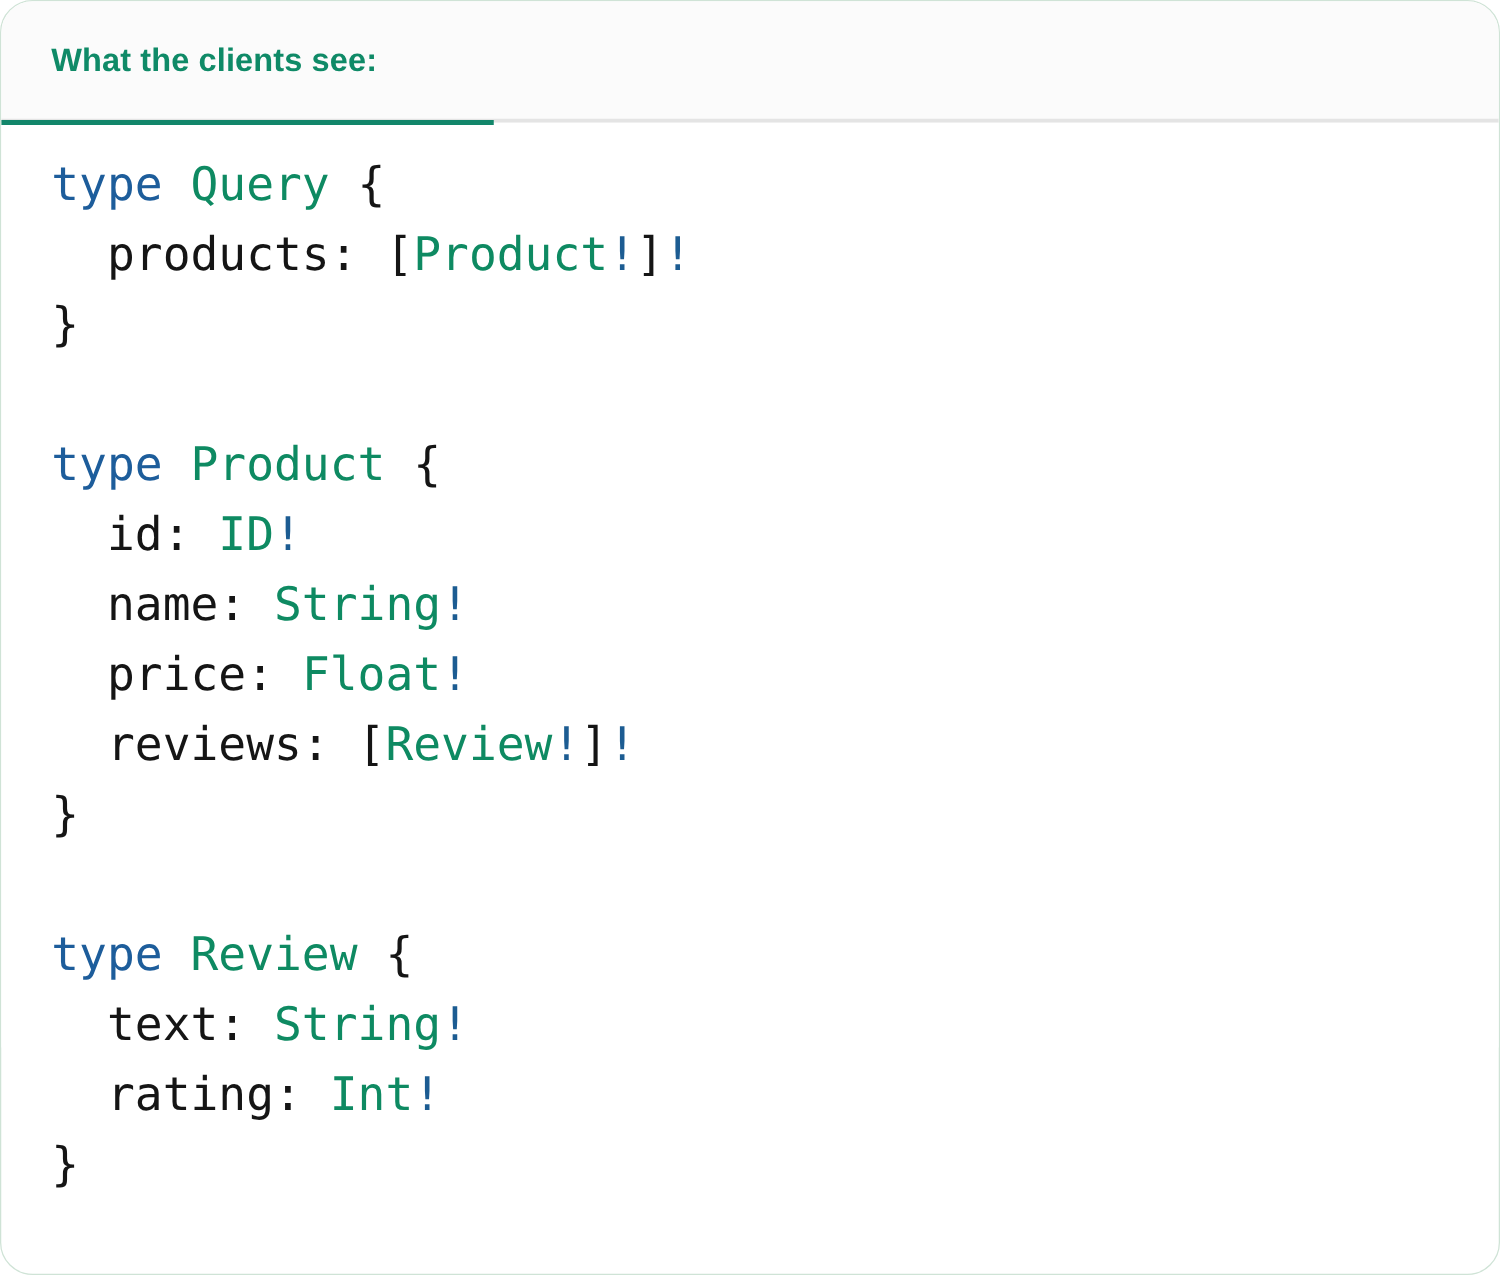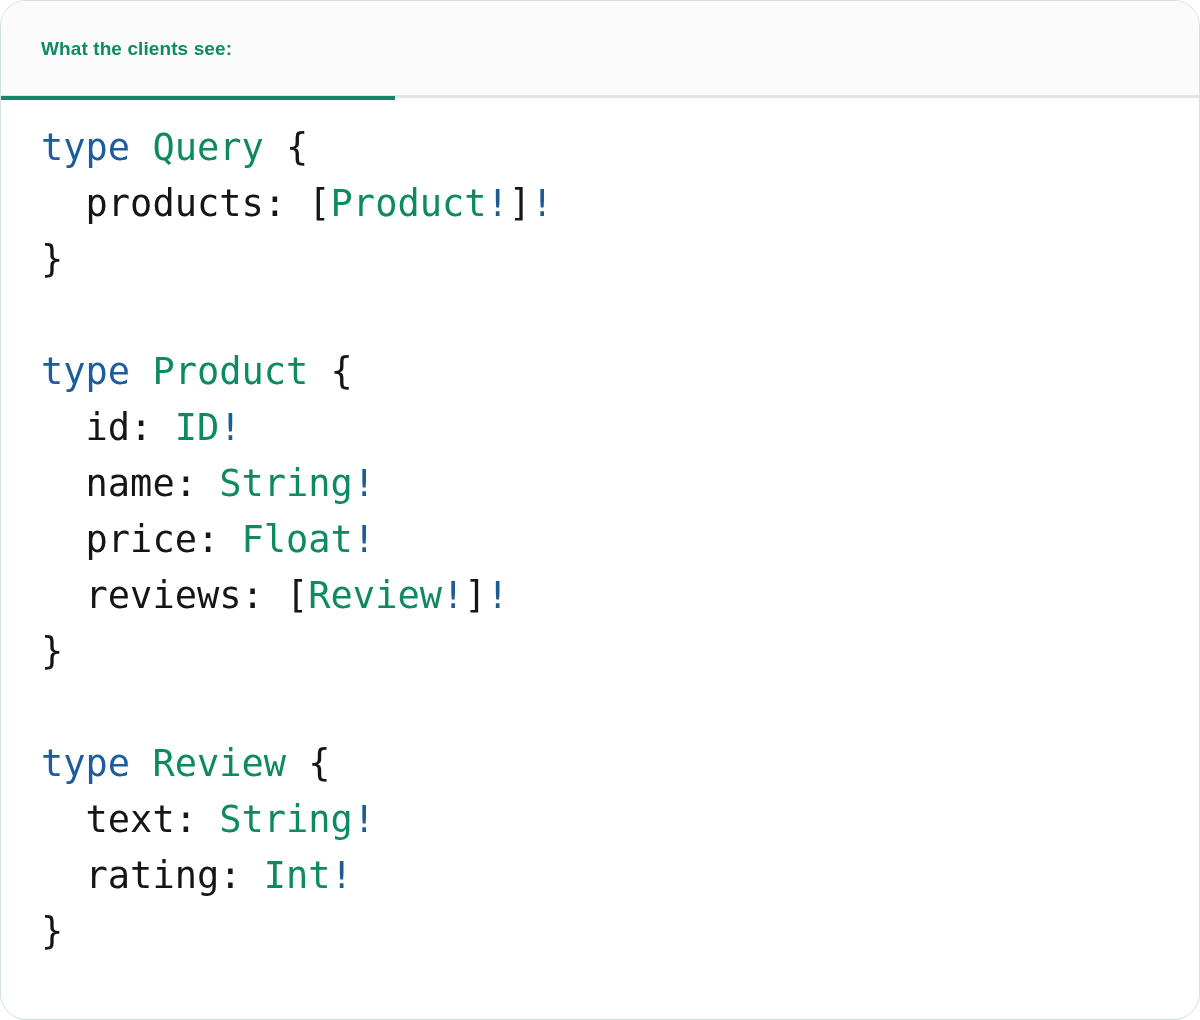--- a/index.html
+++ b/index.html
@@ -44,21 +44,21 @@
     align-items: center;
     padding: 0 0 0 40px;
     width: 394px;
     background: transparent;
     cursor: default;
   }
 
   .tab-label {
     color: #0f8a67;
     font-family: "Liberation Sans", sans-serif;
-    font-size: 19px;
+    font-size: 26px;
     font-weight: 600;
     letter-spacing: 0.1px;
     line-height: 1;
     white-space: nowrap;
   }
 
   .tab.active::after {
     content: "";
     position: absolute;
     left: 0;

